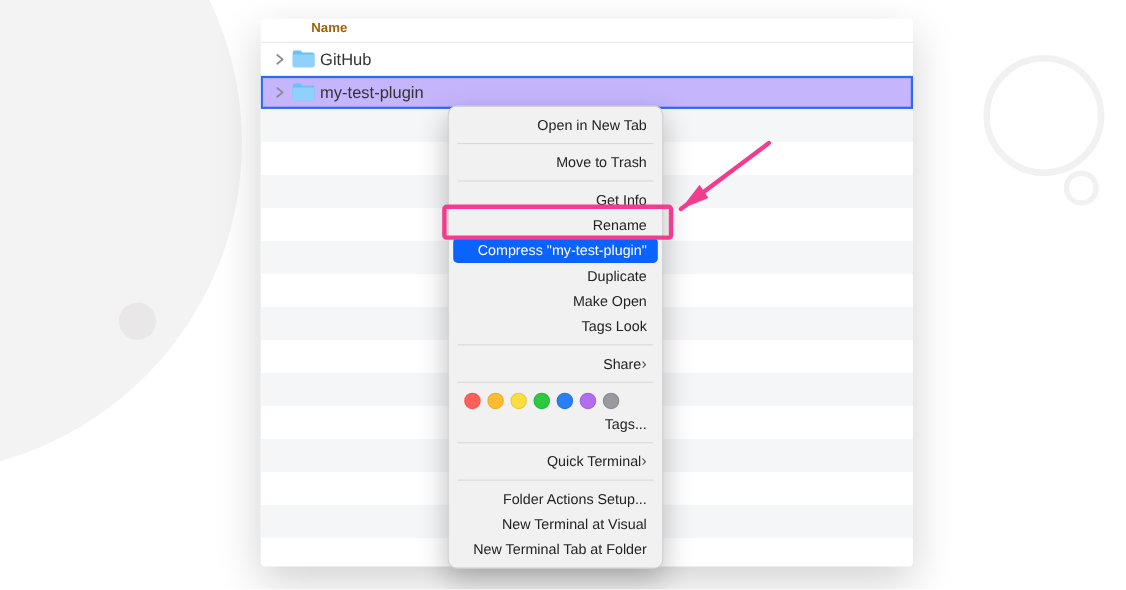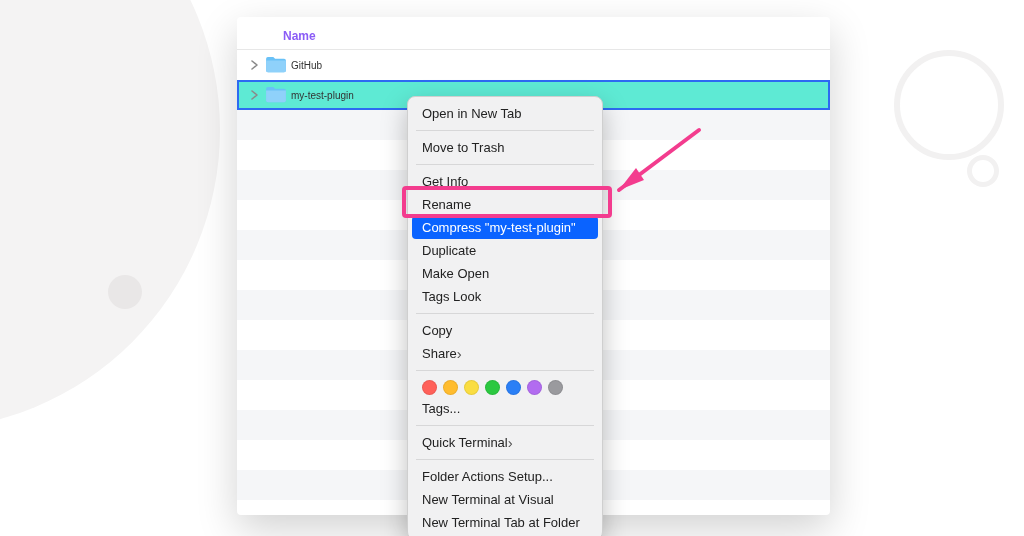--- a/index.html
+++ b/index.html
@@ -52,36 +52,36 @@
     background: #ffffff;
     border-radius: 4px;
     box-shadow: 0 14px 40px rgba(0,0,0,0.18);
     z-index: 2;
     overflow: hidden;
   }
   .col-header {
     padding: 0 0 6px 46px;
     font-size: 12px;
     font-weight: 600;
-    color: #8b5cf6;
-    margin-top: 12px;
+    color: #a16207;
+    margin-top: 1px;
   }
   .rows {
     border-top: 1px solid #e7e7e7;
   }
   .row {
     display: flex;
     align-items: center;
     height: 30px;
     padding-left: 10px;
-    font-size: 10px;
+    font-size: 15px;
     color: #333;
   }
   .row.striped { background: #f5f6f8; }
-  .row.selected { outline: 2px solid #2d6af2; outline-offset: -2px; background:#5eead4;}
+  .row.selected { outline: 2px solid #2d6af2; outline-offset: -2px; background:#c4b5fd;}
   .disclosure {
     width: 16px; display:flex; justify-content:center;
     color: #7a7a7a;
   }
   .folder-icon {
     width: 26px;
     display:flex; align-items:center; justify-content:center;
   }
   .folder-icon svg { width: 22px; height: 18px; }
   .row-label { padding-left: 2px; }
@@ -100,21 +100,21 @@
     border-radius: 8px;
     box-shadow: 0 10px 26px rgba(0,0,0,0.25);
     padding: 5px 0;
     font-size: 13px;
     z-index: 5;
   }
   .ctx-item {
     padding: 4px 14px;
     color: #222;
     position: relative;
-    display:flex; align-items:center; justify-content:flex-start;
+    display:flex; align-items:center; justify-content:flex-end;
   }
   .ctx-item.highlighted {
     background: #0a63ff;
     color: #fff;
     border-radius: 4px;
     margin: 0 4px;
     padding: 4px 10px;
   }
   .ctx-sep {
     height: 1px;
@@ -230,23 +230,20 @@
   <div class="ctx-item">
       <span>Duplicate</span>
     </div>
   <div class="ctx-item">
       <span>Make Open</span>
     </div>
   <div class="ctx-item">
       <span>Tags Look</span>
     </div>
   <div class="ctx-sep"></div>
-  <div class="ctx-item">
-      <span>Copy</span>
-    </div>
   <div class="ctx-item">
     <span>Share</span>
     <span class="ctx-sub">›</span>
   </div>
   <div class="ctx-sep"></div>
   <div class="tag-row" id="tag-row">
       <div class="tag-dot" style="background: rgb(255, 96, 89);"></div>
       <div class="tag-dot" style="background: rgb(255, 188, 46);"></div>
       <div class="tag-dot" style="background: rgb(250, 221, 65);"></div>
       <div class="tag-dot" style="background: rgb(43, 200, 64);"></div>

